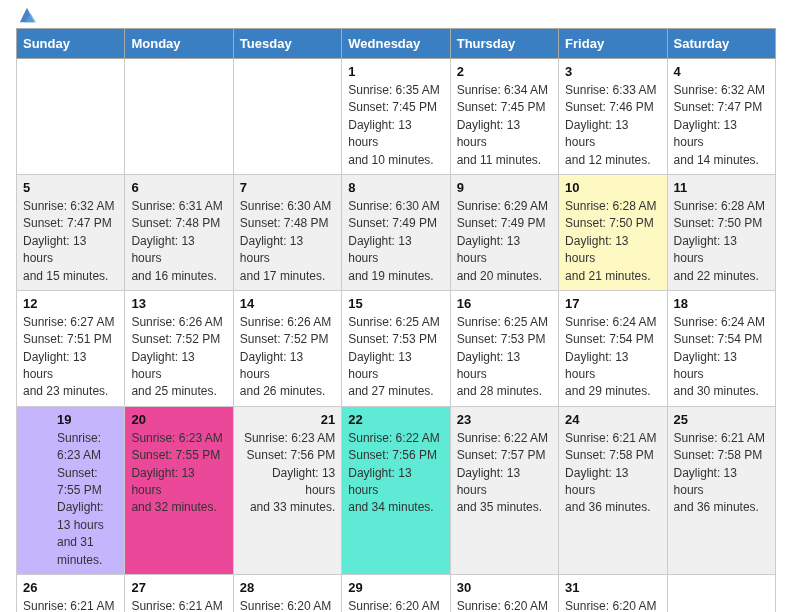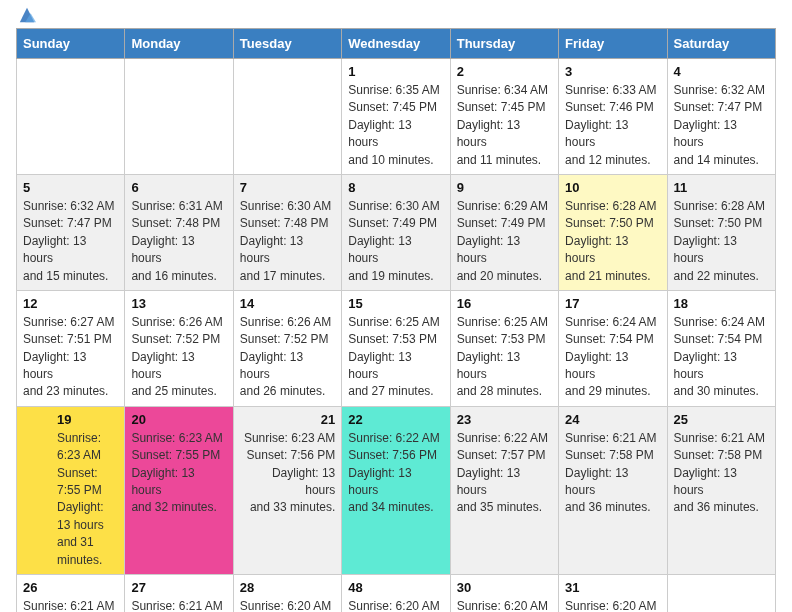--- a/index.html
+++ b/index.html
@@ -259,21 +259,21 @@
         </td>
         <td>
           <div class="day-number">18</div>
           <div class="day-info" style="white-space: pre-line;">Sunrise: 6:24 AM
 Sunset: 7:54 PM
 Daylight: 13 hours
 and 30 minutes.</div>
         </td>
       </tr>
       <tr>
-        <td style="background: #fde047; padding-left: 40px;">
+        <td style="background: #c4b5fd; padding-left: 40px;">
           <div class="day-number">19</div>
           <div class="day-info" style="white-space: pre-line;">Sunrise: 6:23 AM
 Sunset: 7:55 PM
 Daylight: 13 hours
 and 31 minutes.</div>
         </td>
         <td style="background: #ec4899;">
           <div class="day-number">20</div>
           <div class="day-info" style="white-space: pre-line;">Sunrise: 6:23 AM
 Sunset: 7:55 PM
@@ -332,21 +332,21 @@
 and 38 minutes.</div>
         </td>
         <td>
           <div class="day-number">28</div>
           <div class="day-info" style="white-space: pre-line;">Sunrise: 6:20 AM
 Sunset: 8:00 PM
 Daylight: 13 hours
 and 39 minutes.</div>
         </td>
         <td>
-          <div class="day-number">48</div>
+          <div class="day-number">29</div>
           <div class="day-info" style="white-space: pre-line;">Sunrise: 6:20 AM
 Sunset: 8:00 PM
 Daylight: 13 hours
 and 40 minutes.</div>
         </td>
         <td>
           <div class="day-number">30</div>
           <div class="day-info" style="white-space: pre-line;">Sunrise: 6:20 AM
 Sunset: 8:01 PM
 Daylight: 13 hours

